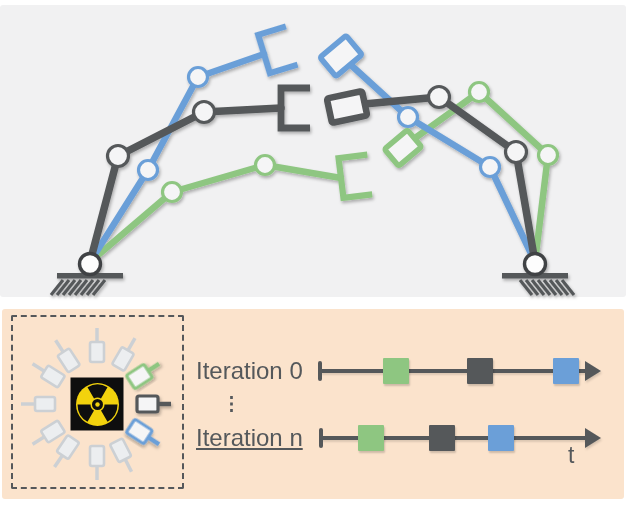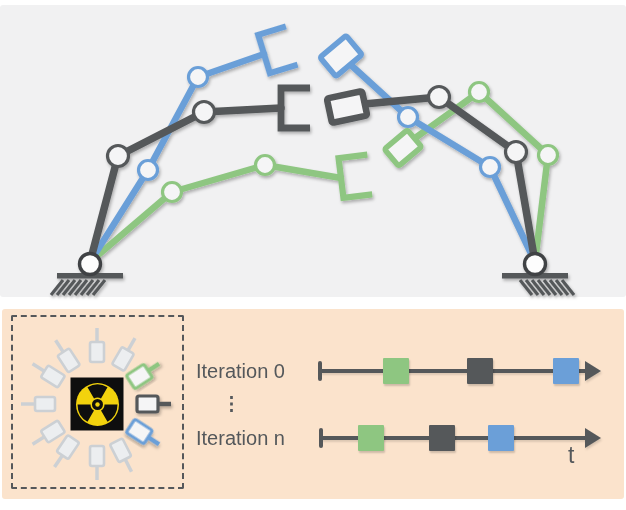--- a/index.html
+++ b/index.html
@@ -10,26 +10,26 @@
   }
   .panel{position:absolute;border-radius:3px;z-index:1;}
   #top-panel{left:0;top:5px;width:626px;height:292px;background:var(--top-bg);}
   #bottom-panel{left:2px;top:309px;width:622px;height:190px;background:var(--bottom-bg);}
   #dashed-box{
     position:absolute;left:11px;top:315px;width:173px;height:174px;
     border:2px dashed var(--dashed);box-sizing:border-box;z-index:2;border-radius:2px;
   }
   #scene{position:absolute;left:0;top:0;width:626px;height:510px;z-index:3;pointer-events:none;}
   .lbl{
-    position:absolute;color:var(--text);font-size:20px;line-height:22px;
+    position:absolute;color:var(--text);font-size:24px;line-height:22px;
     white-space:nowrap;z-index:6;
   }
   #ellipsis-label{left:222px;top:393px;font-size:19px;font-weight:bold;letter-spacing:1px;}
   #iteration-0-label{left:196px;top:360px;}
-  #iteration-n-label{left:196px;top:427px;}
+  #iteration-n-label{left:196px;top:427px;text-decoration:underline;}
   #time-label{left:568px;top:444px;font-size:23px;}
   .tl-line{position:absolute;height:4px;background:var(--dark);z-index:4;border-radius:1px;box-shadow:1px 2px 2px rgba(0,0,0,.12);}
   .tl-tick{position:absolute;width:4px;height:20px;background:var(--dark);z-index:4;border-radius:2px;}
   .tl-arrow{
     position:absolute;width:0;height:0;z-index:4;
     border-top:10px solid transparent;border-bottom:10px solid transparent;
     border-left:16px solid var(--dark);
     filter:drop-shadow(1px 2px 1px rgba(0,0,0,.15));
   }
   .tl-square{position:absolute;width:26px;height:26px;z-index:5;box-shadow:1px 2px 2px rgba(0,0,0,.18);border-radius:1px;}

